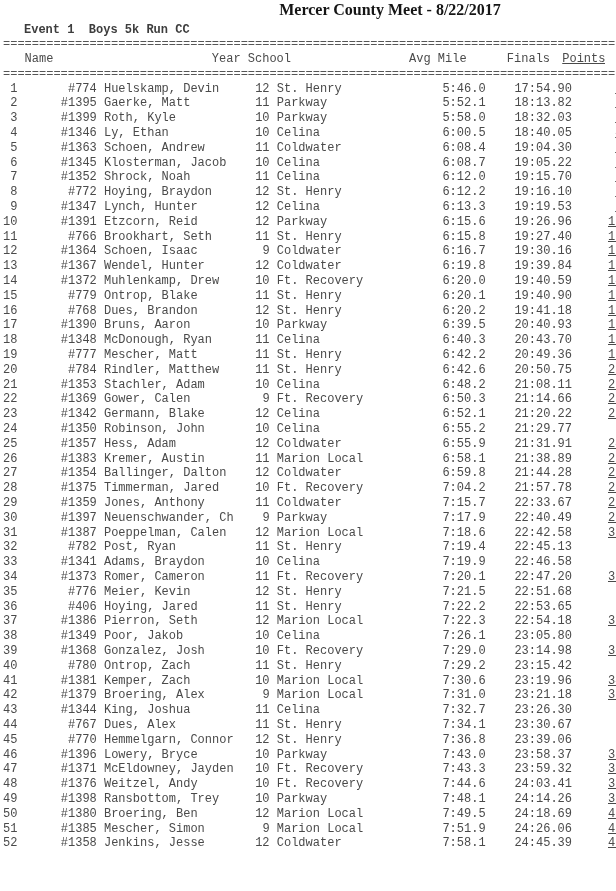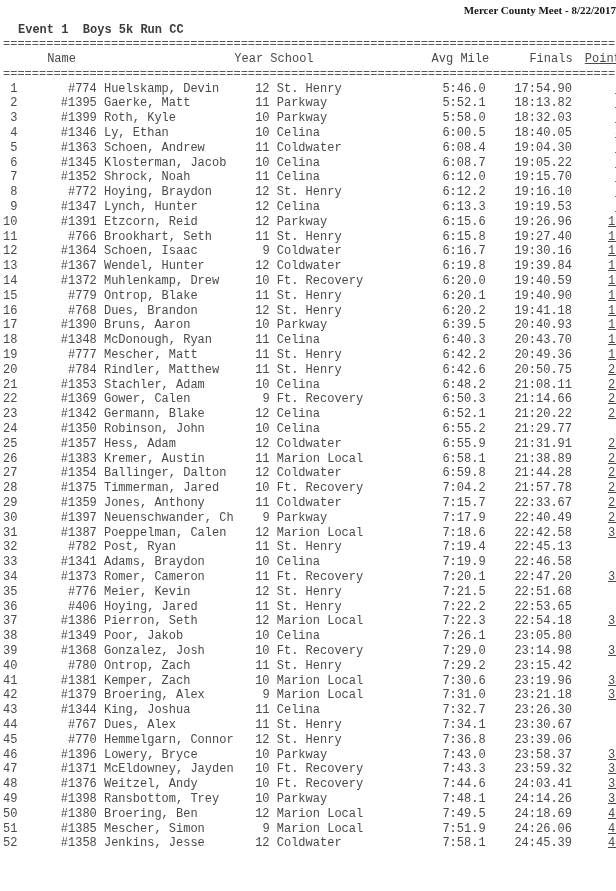--- a/index.html
+++ b/index.html
@@ -3,33 +3,33 @@
 <meta charset="utf-8">
 <style>
   html, body { margin:0; padding:0; background:#ffffff; }
   body { width:616px; height:891px; overflow:hidden; }
   .page { width:616px; height:891px; background:#ffffff; overflow:hidden; }
 
   .title-block {
     padding-top:2px;
     margin-left:164px;
     width:452px;
-    text-align:right;
+    text-align:center;
     font-family:"Liberation Serif", serif;
     font-weight:bold;
-    font-size:11px;
+    font-size:16px;
     line-height:16.5px;
     color:#151515;
   }
 
   .mono { font-family:"Liberation Mono", monospace; font-size:12px; color:#4a4a4a; }
 
   .event-line {
     margin-top:4px;
-    padding-left:18px;
+    padding-left:24px;
     font-weight:bold;
     color:#3d3d3d;
     line-height:14.8px;
     white-space:pre;
   }
   .event-gap { display:inline-block; width:2ch; }
 
   .sep {
     line-height:14.8px;
     white-space:nowrap;
@@ -38,21 +38,21 @@
     color:#555555;
     letter-spacing:0;
   }
 
   .row {
     display:flex;
     line-height:14.8px;
     margin-left:3px;
     white-space:pre;
   }
-  .header-row { line-height:14.8px;justify-content:flex-end; }
+  .header-row { line-height:14.8px; }
   .row span { flex:0 0 auto; display:block; overflow:hidden; }
 
   .r { text-align:right; }
   .g1 { width:1ch; }
   .g2 { width:2ch; }
   .c-place  { width:2ch; }
   .c-bib    { width:5ch;margin-left:29px; }
   .c-name   { width:18ch; }
   .c-year   { width:5ch; }
   .c-school { width:13ch; }

